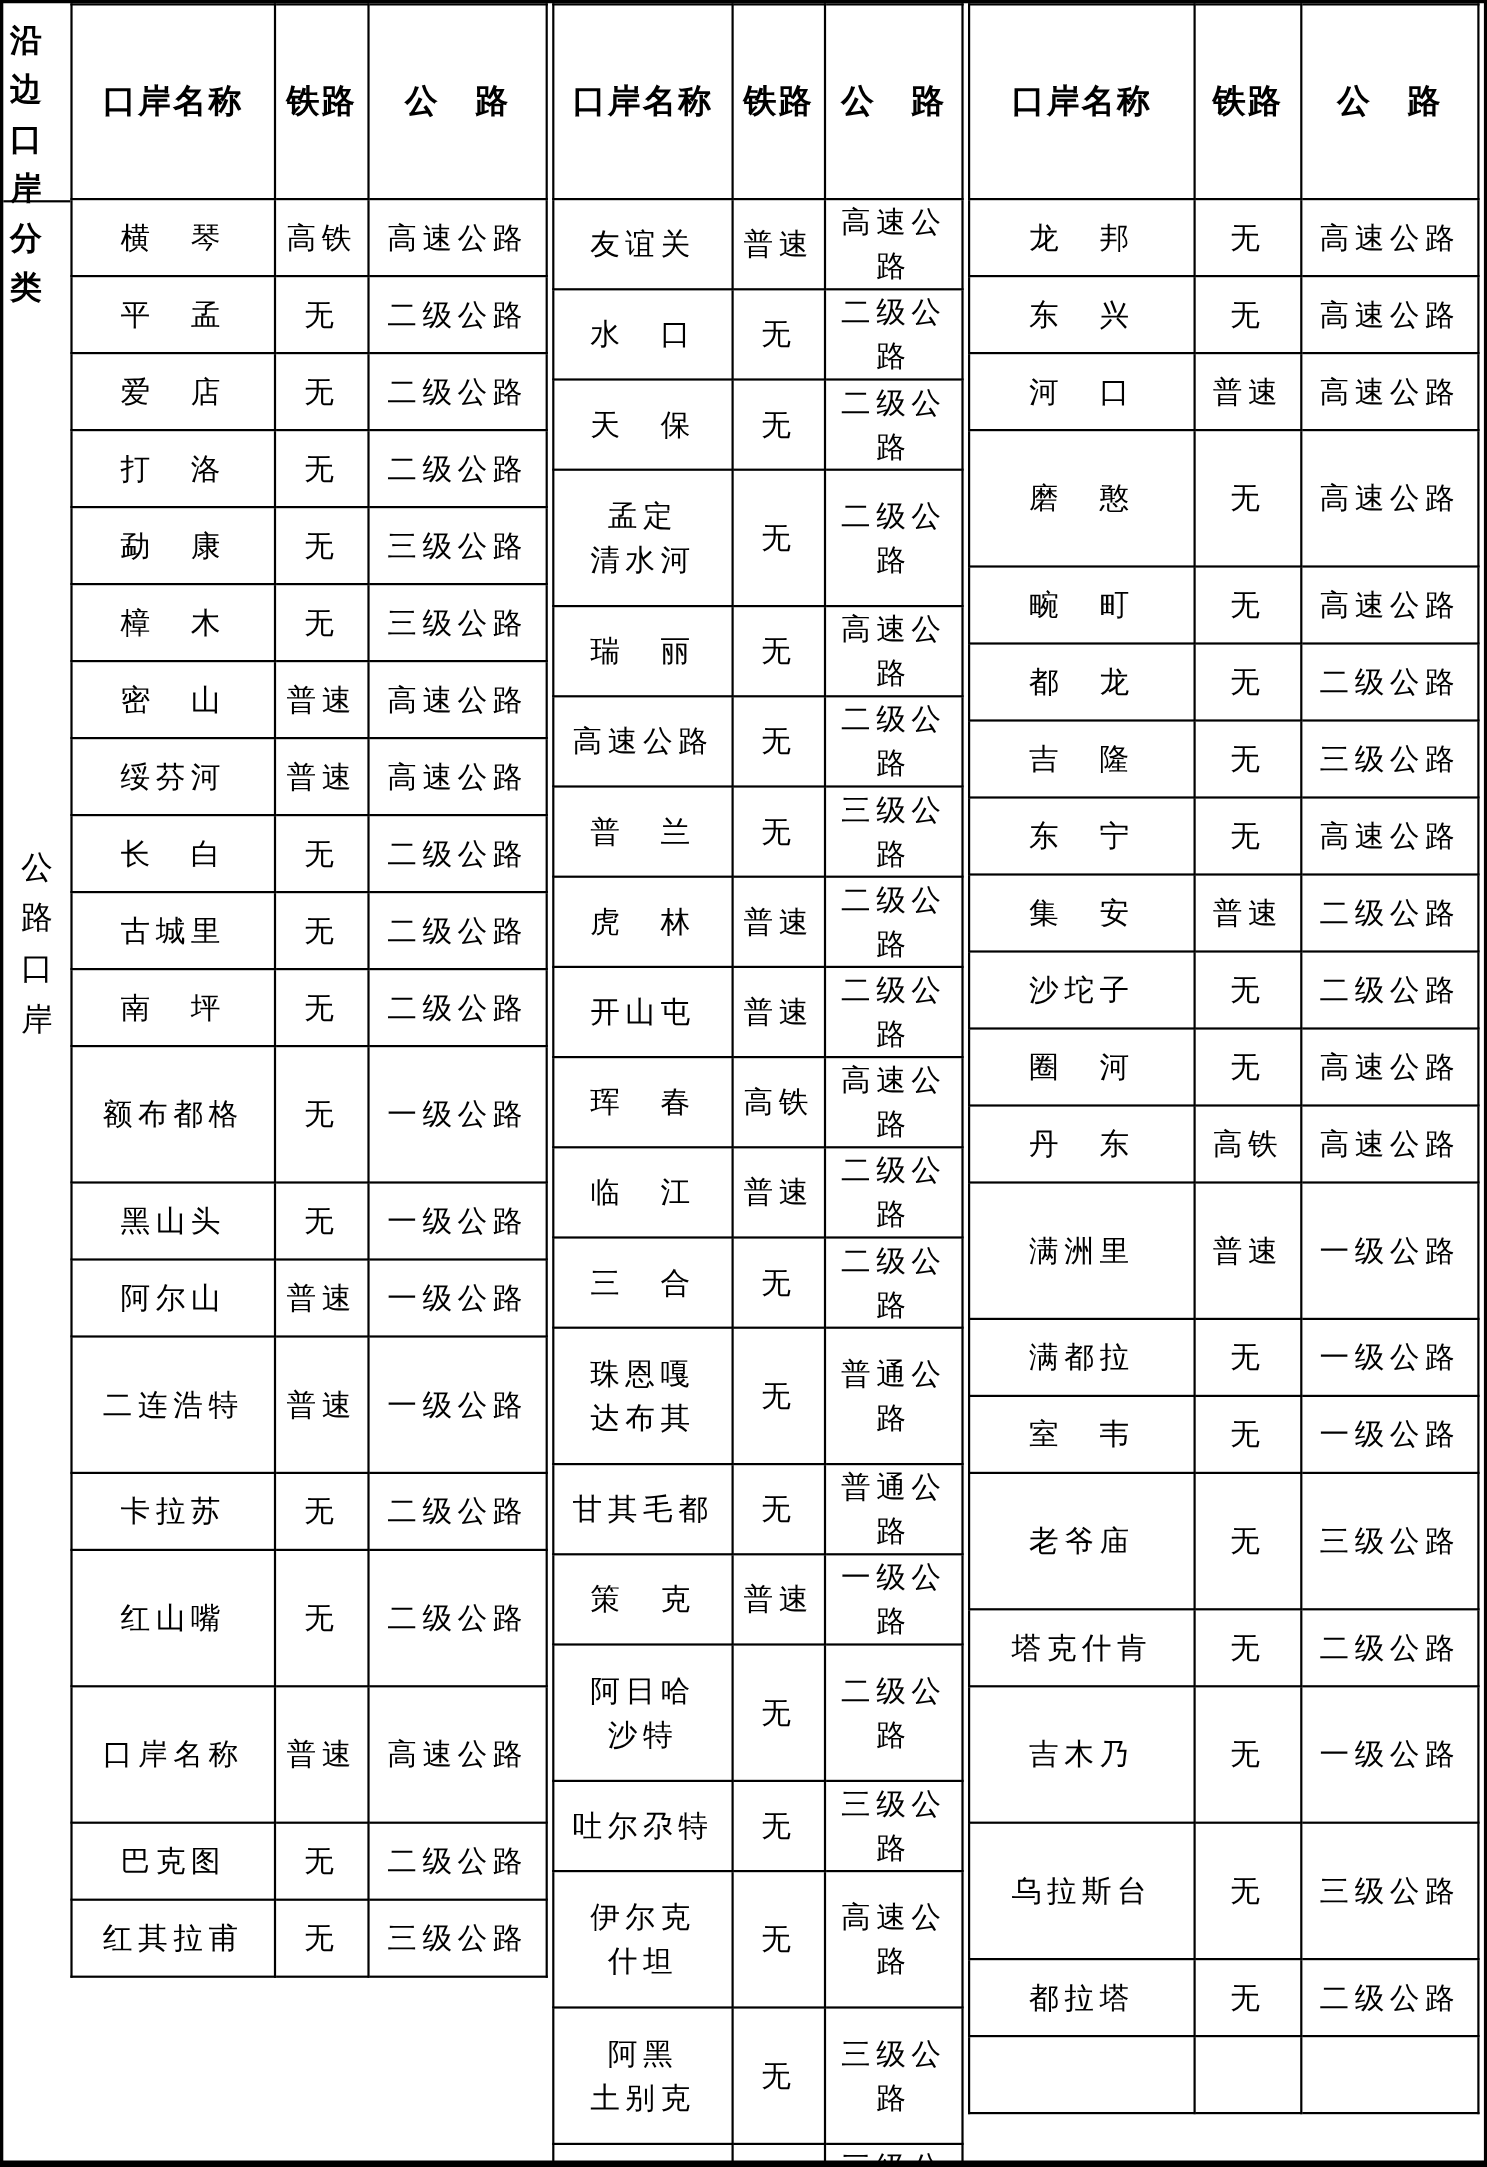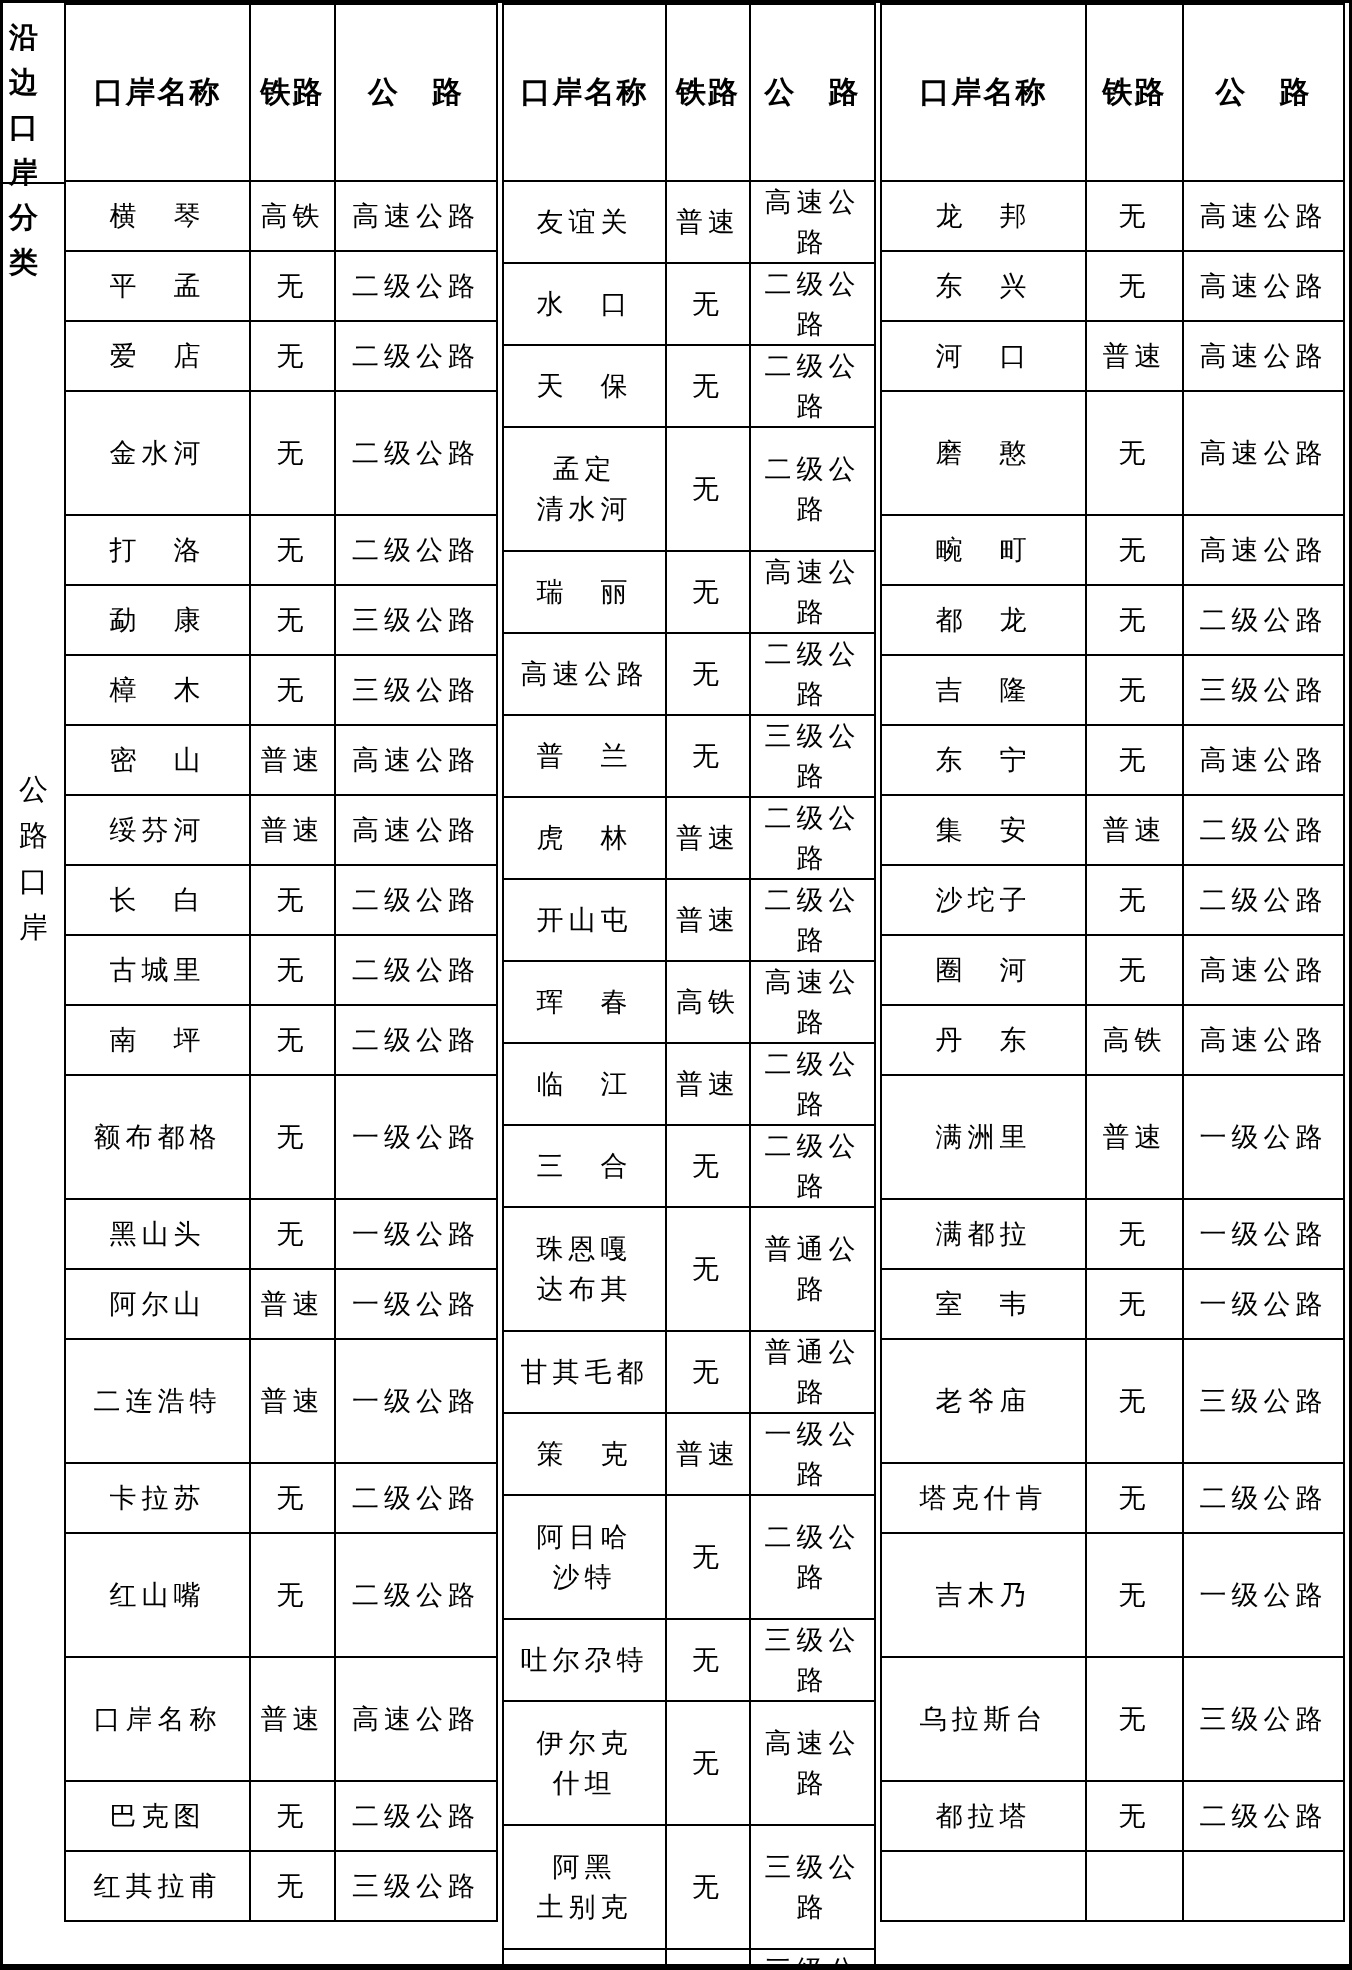--- a/index.html
+++ b/index.html
@@ -123,25 +123,20 @@
         <tr class="r-normal">
           <td>平　孟</td>
           <td>无</td>
           <td>二级公路</td>
         </tr>
         <tr class="r-normal">
           <td>爱　店</td>
           <td>无</td>
           <td>二级公路</td>
         </tr>
-        <tr class="r-tall">
-          <td>金水河</td>
-          <td>无</td>
-          <td>二级公路</td>
-        </tr>
         <tr class="r-normal">
           <td>打　洛</td>
           <td>无</td>
           <td>二级公路</td>
         </tr>
         <tr class="r-normal">
           <td>勐　康</td>
           <td>无</td>
           <td>三级公路</td>
         </tr>

